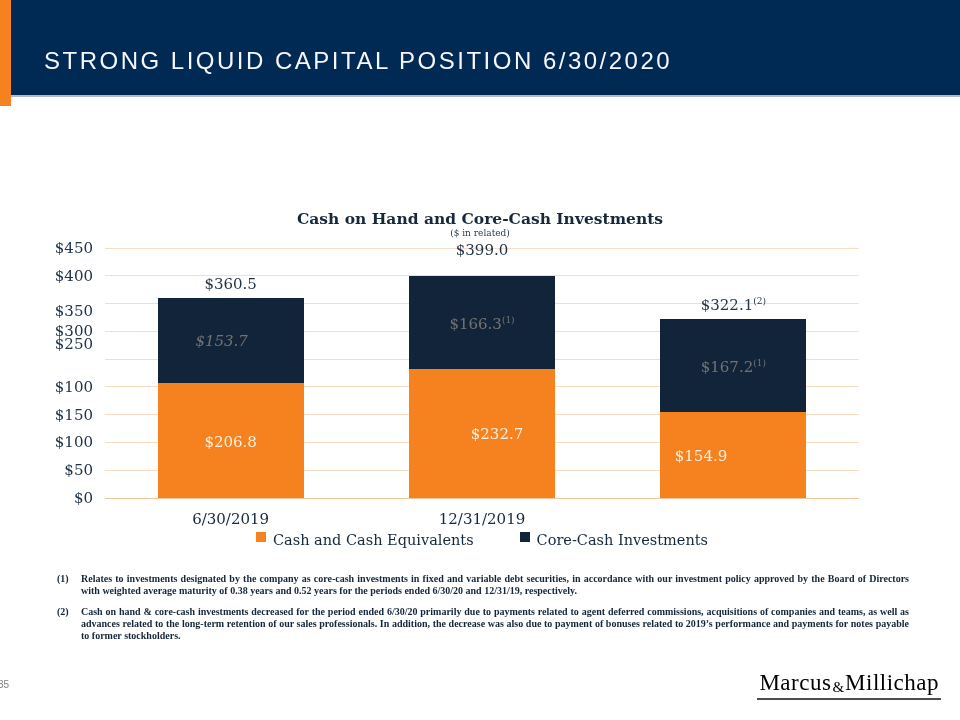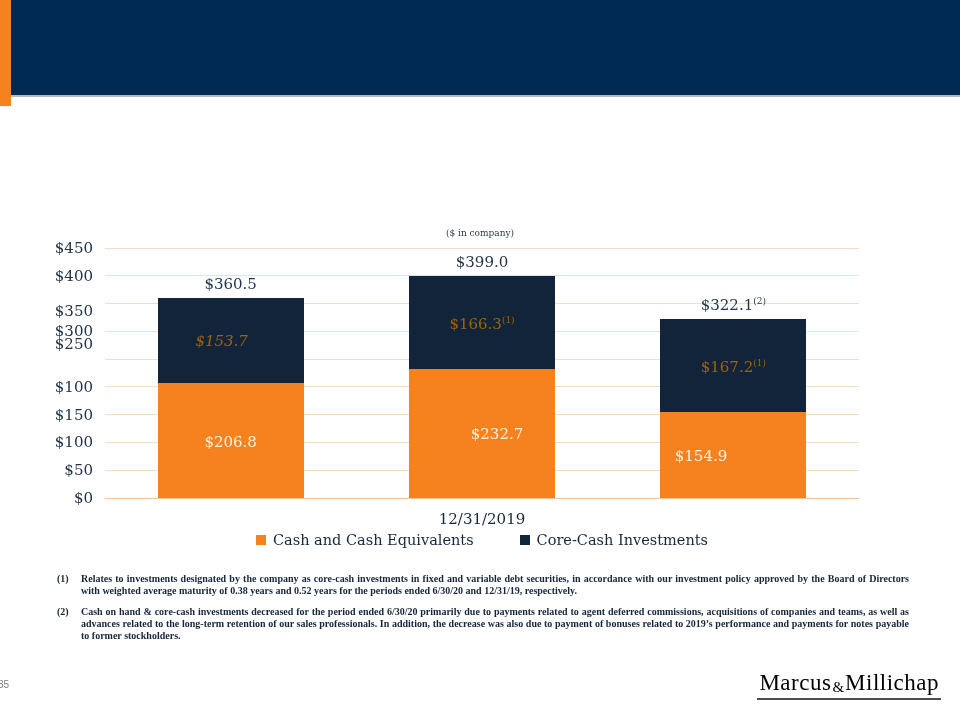--- a/index.html
+++ b/index.html
@@ -42,34 +42,34 @@
   .gridline.baseline { background:#F2C49C; }
   .ytick {
     position:absolute; left:-72px; width:60px; text-align:right;
     font-size:15px; color:#21344A; line-height:18px;
   }
   .bar-seg { position:absolute; }
   .bar-label {
     position:absolute; text-align:center; font-size:15px; white-space:nowrap;
   }
   .bar-label sup, .total-label sup { font-size:9px; vertical-align:6px; }
-  .label-on-navy  { color:#a16207; }
+  .label-on-navy  { color:#737373; }
   .label-on-orange{ color:#FCF2E3; }
   .total-label {
     position:absolute; text-align:center; font-size:15px; color:#1F3349; white-space:nowrap;
   }
   .xlabel {
     position:absolute; top:262px; width:180px; text-align:center;
     font-size:15px; color:#16293C; white-space:nowrap;
   }
   .legend {
     position:absolute; top:284px; left:0; width:754px;
     display:flex; justify-content:center; gap:46px;
   }
-  .legend-item { display:flex; align-items:center; font-size:14.5px; color:#16293C; }
+  .legend-item { display:flex; align-items:flex-start; font-size:14.5px; color:#16293C; }
   .legend-swatch { width:10px; height:10px; margin-right:7px; display:inline-block; }
 
   
   .footnotes { position:absolute; left:57px; top:573px; width:852px; color:#15263A; }
   .footnote { display:flex; margin-bottom:9px; }
   .fn-num {
     width:24px; flex:0 0 24px; font-size:10px; font-weight:bold; line-height:12px;
     font-family:"Liberation Serif", serif;
   }
   .fn-text {
@@ -90,22 +90,24 @@
   .logo .logo-main { font-size:23px; letter-spacing:0.5px; }
   .logo .logo-amp  { font-size:15px; position:relative; top:2px; margin:0 1px; }
 </style>
 </head>
 <body>
 
 <div class="slide">
 
   <div class="header-accent"></div>
   <div class="header"></div>
+  <div class="slide-title">STRONG LIQUID CAPITAL POSITION 6/30/2020</div>
 
-  <div class="chart-subtitle">($ in company)</div>
+  <div class="chart-title">Cash on Hand and Core-Cash Investments</div>
+  <div class="chart-subtitle">($ in related)</div>
 
   <div class="plot" id="plot">
       <div class="gridline" style="top: -0.5px;"></div>
       <div class="ytick" style="top: -9px;">$450</div>
       <div class="gridline" style="top: 27.2778px;"></div>
       <div class="ytick" style="top: 18.7778px;">$400</div>
       <div class="gridline" style="top: 55.0556px;"></div>
       <div class="ytick" style="top: 46.5556px; margin-top: 7px;">$350</div>
       <div class="gridline" style="top: 82.8333px;"></div>
       <div class="ytick" style="top: 74.3333px;">$300</div>
@@ -119,25 +121,26 @@
       <div class="ytick" style="top: 185.444px;">$100</div>
       <div class="gridline" style="top: 221.722px;"></div>
       <div class="ytick" style="top: 213.222px;">$50</div>
       <div class="gridline baseline" style="top: 249.5px;"></div>
       <div class="ytick" style="top: 241px;">$0</div>
       <div class="bar-seg" style="left: 52.6667px; bottom: 0px; width: 146px; height: 114.889px; background: rgb(245, 130, 31);"></div>
       <div class="bar-label label-on-orange" style="left: 52.6667px; width: 146px; bottom: 47.4444px;">$206.8</div>
       <div class="bar-seg" style="left: 52.6667px; bottom: 114.889px; width: 146px; height: 85.3889px; background: rgb(18, 36, 58);"></div>
       <div class="bar-label label-on-navy" style="left: 52.6667px; width: 128px; bottom: 147.583px; font-style: italic;">$153.7</div>
       <div class="total-label" style="left: 35.6667px; width: 180px; bottom: 205.278px;">$360.5</div>
+      <div class="xlabel" style="left: 35.6667px;">6/30/2019</div>
       <div class="bar-seg" style="left: 304px; bottom: 0px; width: 146px; height: 129.278px; background: rgb(245, 130, 31);"></div>
       <div class="bar-label label-on-orange" style="left: 304px; width: 176px; bottom: 54.6389px;">$232.7</div>
       <div class="bar-seg" style="left: 304px; bottom: 129.278px; width: 146px; height: 92.3889px; background: rgb(18, 36, 58);"></div>
       <div class="bar-label label-on-navy" style="left: 304px; width: 146px; bottom: 165.472px;">$166.3<sup>(1)</sup></div>
-      <div class="total-label" style="left: 287px; width: 180px; bottom: 227px; margin-top: 42px;">$399.0</div>
+      <div class="total-label" style="left: 287px; width: 180px; bottom: 239px; margin-top: 42px;">$399.0</div>
       <div class="xlabel" style="left: 287px;">12/31/2019</div>
       <div class="bar-seg" style="left: 555.333px; bottom: 0px; width: 146px; height: 86.0556px; background: rgb(245, 130, 31);"></div>
       <div class="bar-label label-on-orange" style="left: 523px; width: 146px; bottom: 33.0278px;">$154.9</div>
       <div class="bar-seg" style="left: 555.333px; bottom: 86.0556px; width: 146px; height: 92.8889px; background: rgb(18, 36, 58);"></div>
       <div class="bar-label label-on-navy" style="left: 555.333px; width: 146px; bottom: 122.5px;">$167.2<sup>(1)</sup></div>
       <div class="total-label" style="left: 538.333px; width: 180px; bottom: 183.944px;">$322.1<sup>(2)</sup></div>
       <div class="legend">
         <div class="legend-item">
           <span class="legend-swatch" style="background: rgb(245, 130, 31);"></span>
           <span>Cash and Cash Equivalents</span>

